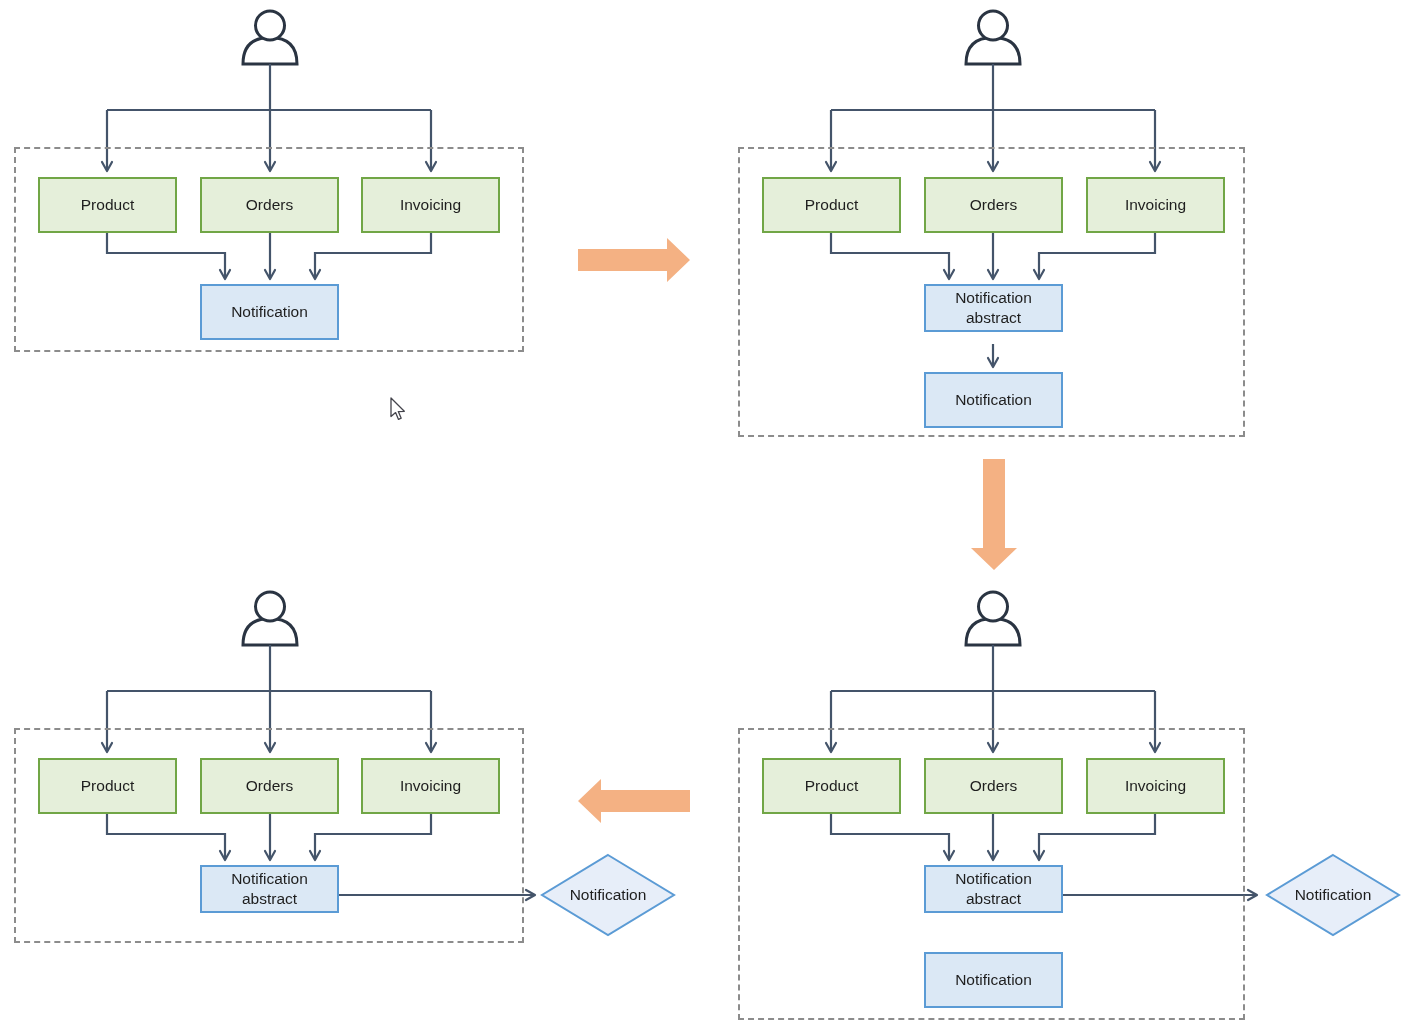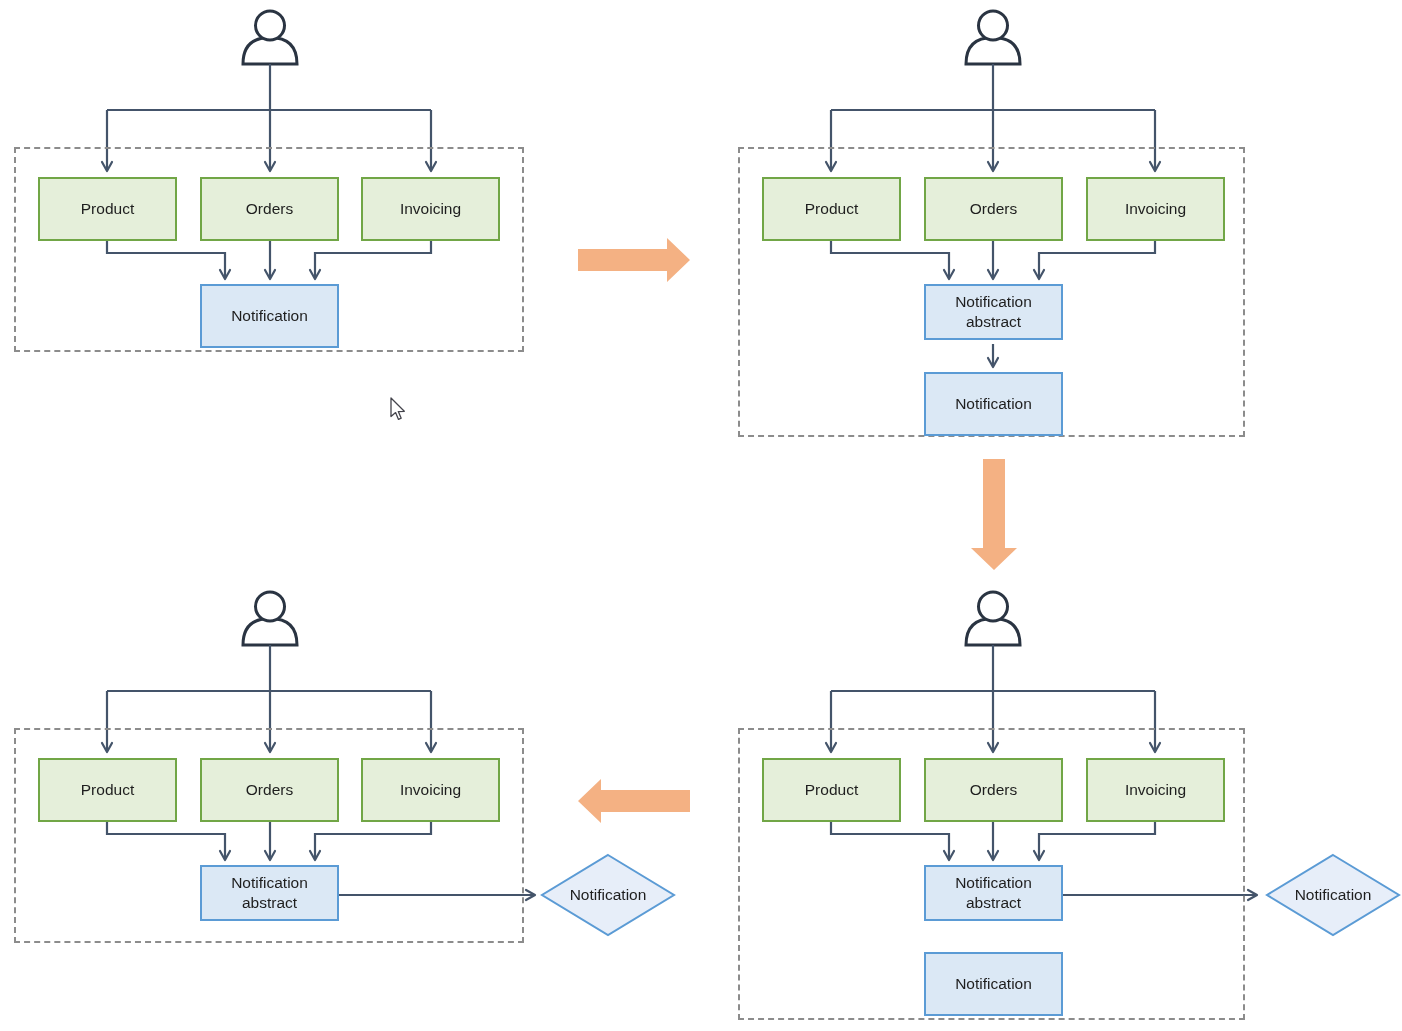--- a/index.html
+++ b/index.html
@@ -12,27 +12,27 @@
   .arrowhead-path{stroke:var(--connector,#44546A);stroke-width:2.2;fill:none;
     stroke-linecap:round;stroke-linejoin:round;}
   .person-shape{stroke:var(--person,#2A3442);stroke-width:3;fill:#ffffff;}
   .orange-arrow{fill:var(--transition-arrow,#F4B183);stroke:none;}
   .cursor-shape{fill:#ffffff;stroke:#44444c;stroke-width:1.3;stroke-linejoin:round;}
   .dashed-group{
     position:absolute;border:2px dashed var(--dashed-border,#8C8C8C);
     box-sizing:border-box;background:transparent;
   }
   .box{
-    position:absolute;width:139px;height:64px;box-sizing:border-box;
+    position:absolute;width:139px;height:56px;box-sizing:border-box;
     display:flex;align-items:center;justify-content:center;text-align:center;
     font-size:15.5px;color:#1e1e1e;line-height:1.3;
   }
   .box.green{background:var(--service-fill,#E5EFDA);border:2px solid var(--service-border,#71A646);}
   .box.blue{background:var(--notification-fill,#DBE8F5);border:2px solid var(--notification-border,#5B9BD5);}
-  .box.tall{height:56px;padding:0 14px;}
+  .box.tall{height:48px;padding:0 14px;}
   .diamond{position:absolute;width:136px;height:84px;}
   .diamond svg{position:absolute;left:0;top:0;}
   .diamond-poly{fill:var(--diamond-fill,#E7EEF9);stroke:var(--notification-border,#5B9BD5);stroke-width:2;}
   .diamond-label{
     position:absolute;left:0;top:0;right:0;bottom:0;
     display:flex;align-items:center;justify-content:center;
     font-size:15.5px;color:#1e1e1e;
   }
 </style>
 </head>

